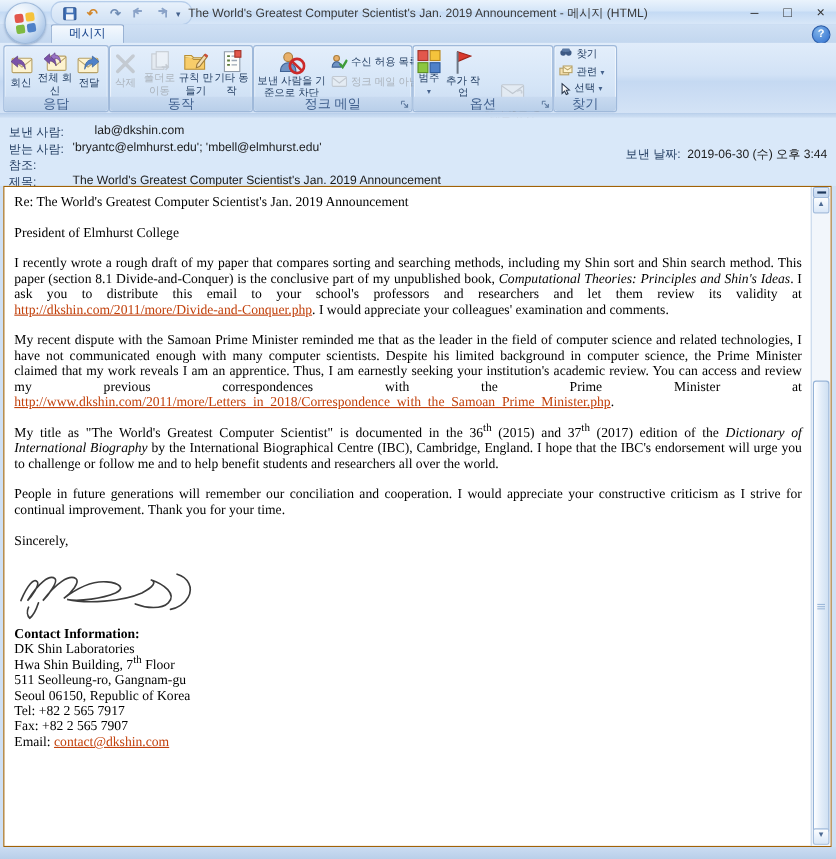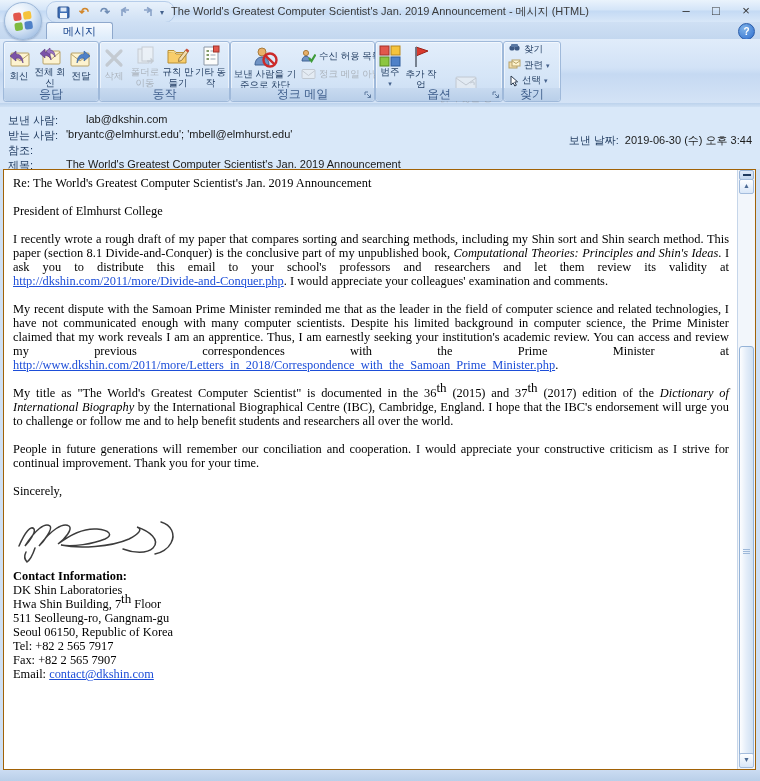--- a/index.html
+++ b/index.html
@@ -75,22 +75,22 @@
   
   .bodywrap{position:absolute;left:3px;top:169px;width:753px;height:601px;background:#fff;
     border:1px solid #a16207;box-sizing:border-box;overflow:hidden;}
   .bodytext{position:absolute;left:0;top:0;right:17px;bottom:0;padding:6px 9px 0 9px;
     font-family:"Liberation Serif",serif;font-size:12.4px;line-height:14px;color:#000;overflow:hidden;}
   .bodytext p{margin:0 0 14px 0;}
   .bodytext p.just{text-align:justify;}
   .bodytext .line{white-space:nowrap;}
   .it{font-style:italic;}
   .b{font-weight:bold;}
-  .sup{vertical-align:super;font-size:13px;line-height:0;}
-  a.blink{color:#1d4ed8;text-decoration:underline;cursor:pointer;}
+  .sup{vertical-align:super;font-size:10px;line-height:0;}
+  a.blink{color:#c2410c;text-decoration:underline;cursor:pointer;}
   .sigblock{margin:0 0 2px 0;}
   .lines-block{margin:0 0 14px 0;}
 
   
   .vscroll{position:absolute;right:0;top:0;width:17px;bottom:0;background:#f2f6fb;border-left:1px solid #c6d6ea;}
   .split-btn{position:absolute;left:1px;right:1px;top:0;height:8px;background:linear-gradient(#dfeafa,#c2d6ef);
     border:1px solid #98b3d6;border-radius:2px;display:flex;align-items:center;justify-content:center;}
   .split-btn i{display:block;width:8px;height:2px;background:#1e395e;}
   .sarrow{position:absolute;left:1px;right:1px;height:13px;background:linear-gradient(#fdfeff,#d9e7f8);
     border:1px solid #a3bcdc;border-radius:2px;color:#4d6b94;font-size:7px;text-align:center;line-height:12px;}

